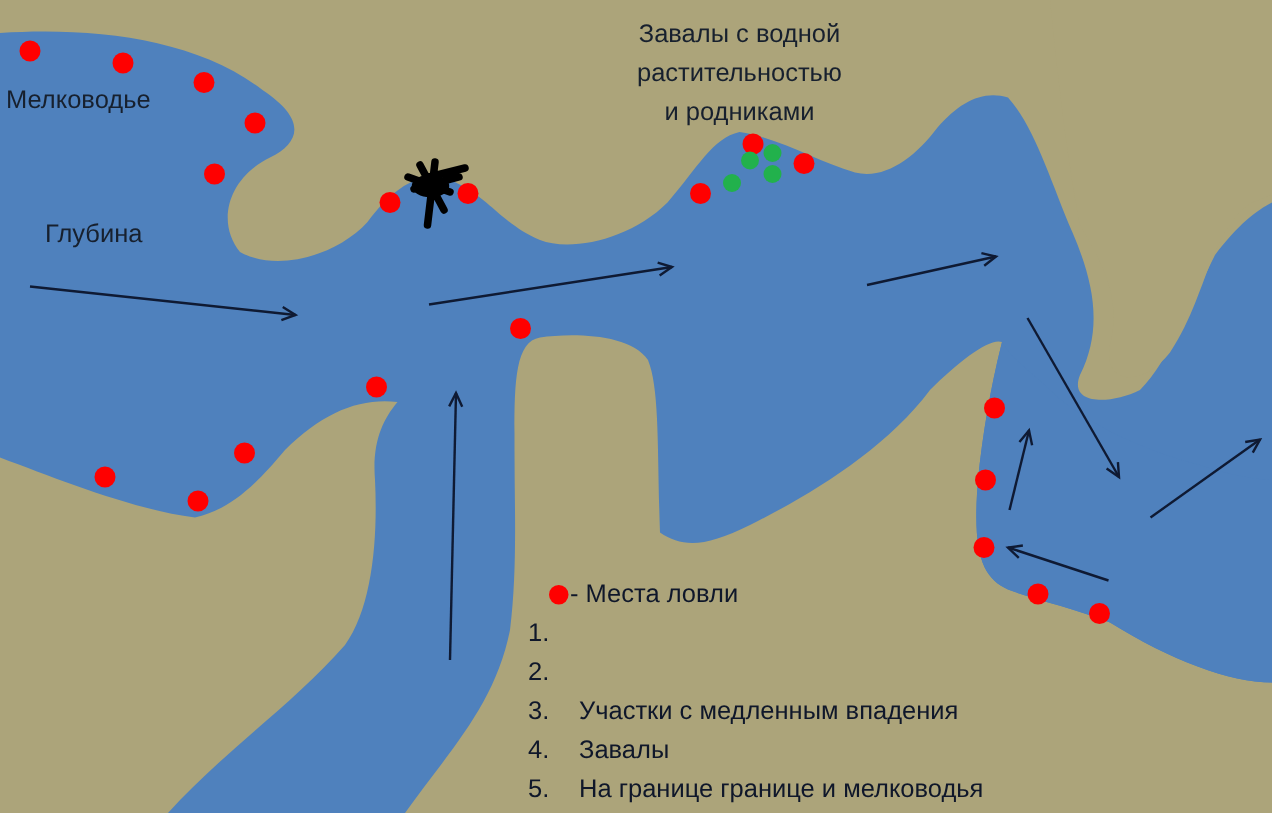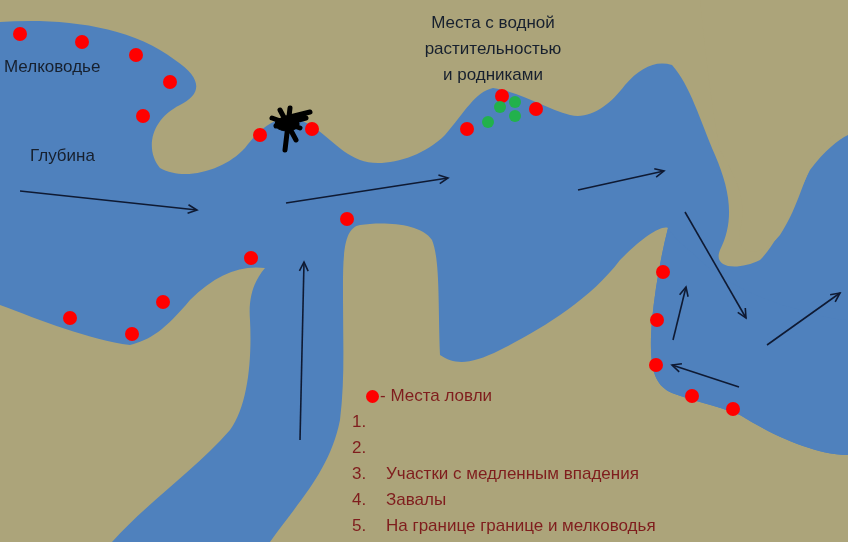--- a/index.html
+++ b/index.html
@@ -1,20 +1,20 @@
 <!DOCTYPE html>
 <html><head>
 <meta charset="utf-8">
 <style>
   html, body { margin: 0; padding: 0; }
   body { width: 848px; height: 542px; overflow: hidden; background: #aca47a; position: relative; font-family: "Liberation Sans", "DejaVu Sans", sans-serif; }
   #map { position: absolute; left: 0; top: 0; }
   .lbl { position: absolute; color: #17202e; font-size: 17px; line-height: 1; white-space: nowrap; }
   .center { text-align: center; }
-  .legend { position: absolute; left: 352px; top: 383px; color: #7f1d1d; font-size: 17px; line-height: 26px; }
+  .legend { position: absolute; left: 352px; top: 383px; color: #0f172a; font-size: 17px; line-height: 26px; }
   .legend .head { padding-left: 14px; position: relative; }
   .legend .head .dot { position: absolute; left: 14px; top: 7px; width: 13px; height: 13px; border-radius: 50%; background: #ff0000; }
   .legend .head .txt { margin-left: 14px; }
   .legend ol { margin: 0; padding: 0; list-style: none; }
   .legend li { display: flex; }
   .legend li .num { width: 34px; display: inline-block; }
 </style>
 </head>
 <body>
 
@@ -112,21 +112,21 @@
 
   <g fill="#000" stroke="#000" stroke-linecap="round">
     <path d="M272,118 L300,128 M280,110 L296,140 M290,108 L285,150 M276,126 L306,118 M286,118 L310,112" stroke-width="5"></path>
     <ellipse cx="287" cy="124" rx="12" ry="7"></ellipse>
   </g>
 </svg>
 
 <div class="lbl" style="left:4px; top:58px;">Мелководье</div>
 <div class="lbl" style="left:30px; top:147px;">Глубина</div>
 <div class="lbl center" style="left:408px; top:10px; width:170px; line-height:26px;">
-  <div>Места с водной</div>
+  <div>Завалы с водной</div>
   <div>растительностью</div>
   <div>и родниками</div>
 </div>
 
 <div class="legend">
   <div class="head">
     <span class="dot"></span>
     <span class="txt">- Места ловли</span>
   </div>
   <ol>

